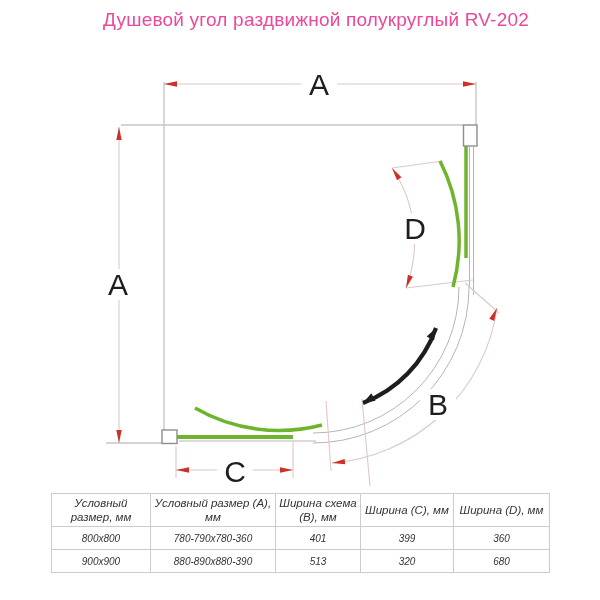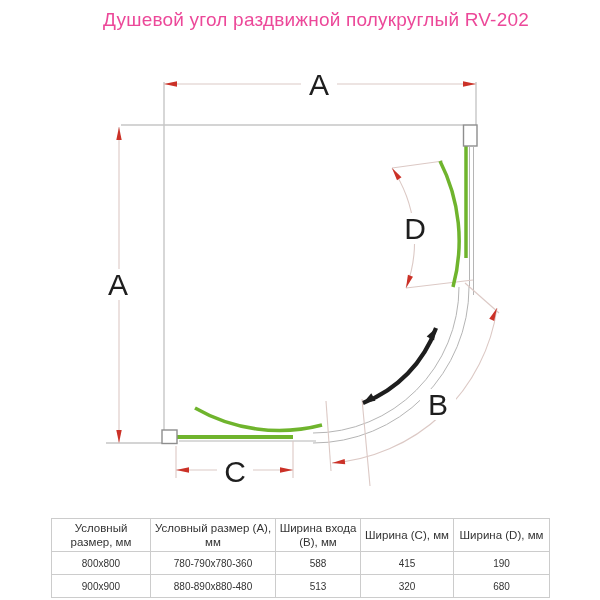--- a/index.html
+++ b/index.html
@@ -23,22 +23,22 @@
   .rail{stroke:var(--rail-gray);stroke-width:1;fill:none;}
   .dim{stroke:var(--dim-line);stroke-width:1.1;fill:none;}
   .glass{stroke:var(--accent-green);fill:none;}
   .redhead{fill:var(--dimension-red);stroke:none;}
   .blackarc{stroke:var(--label-dark);stroke-width:4.2;fill:none;}
   .blackhead{fill:var(--label-dark);stroke:none;}
   .bracket{fill:#ffffff;stroke:#8e8e8e;stroke-width:1.4;}
   .lblbg{fill:#ffffff;stroke:none;}
   .lbl{fill:var(--label-dark);font-size:30px;font-family:"Liberation Sans",sans-serif;
        text-anchor:middle;}
-  table.spec{position:absolute;left:51px;top:518px;width:498px;border-collapse:collapse;
-             table-layout:fixed;font-size:12px;color:var(--text-dark);}
+  table.spec{position:absolute;left:51px;top:493px;width:498px;border-collapse:collapse;
+             table-layout:fixed;font-size:12px;color:var(--text-dark);font-style:italic;}
   table.spec th,table.spec td{border:1px solid var(--table-border);text-align:center;
              vertical-align:middle;padding:1px 3px;font-weight:normal;}
   table.spec th{font-size:11.5px;height:30px;line-height:1.25;}
   table.spec td{font-size:10px;height:20px;}
 </style>
 </head>
 <body>
 
 <div class="stage">
 
@@ -112,36 +112,36 @@
       <col style="width:99px">
         <col style="width:125px">
         <col style="width:85px">
       <col style="width:93px">
         <col style="width:96px">
     </colgroup>
     <thead>
       <tr>
         <th>Условный размер, мм</th>
         <th>Условный размер (А), мм</th>
-        <th>Ширина входа (B), мм</th>
+        <th>Ширина схема (B), мм</th>
         <th>Ширина (C), мм</th>
         <th>Ширина (D), мм</th>
       </tr>
     </thead>
     <tbody>
       <tr>
         <td>800х800</td>
         <td>780-790х780-360</td>
-        <td>588</td>
-        <td>415</td>
-        <td>190</td>
+        <td>401</td>
+        <td>399</td>
+        <td>360</td>
       </tr>
       <tr>
         <td>900х900</td>
-        <td>880-890х880-480</td>
+        <td>880-890х880-390</td>
         <td>513</td>
         <td>320</td>
         <td>680</td>
       </tr>
     </tbody>
   </table>
 
 </div>
 
 </body></html>

